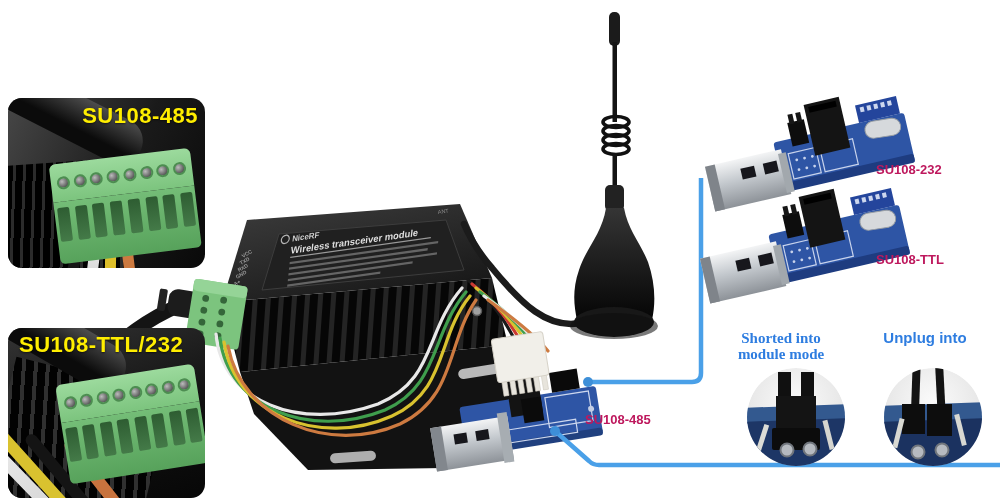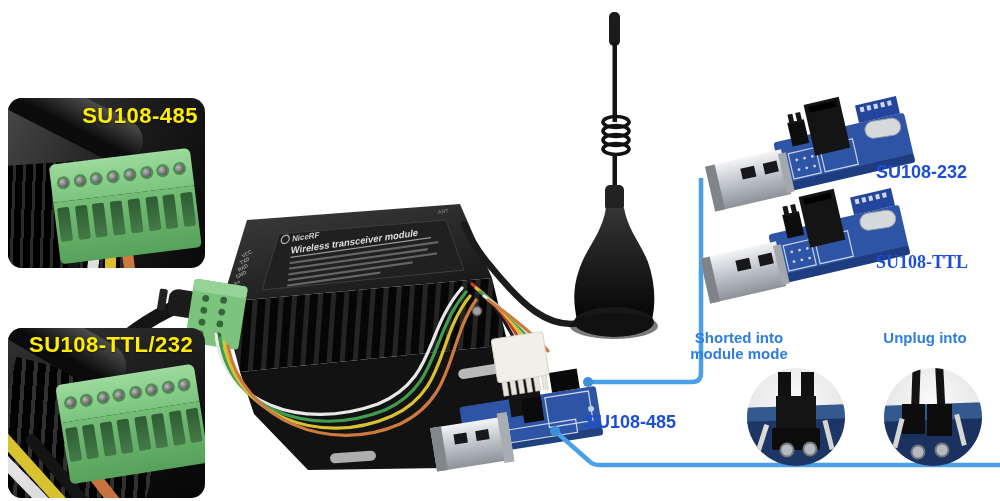--- a/index.html
+++ b/index.html
@@ -37,29 +37,29 @@
   #inset-485 .w4{left:115px;top:132px;width:11px;height:62px;background:#cd7a40;transform:rotate(-7deg);}
   
   #inset-ttl232 .w1{left:6px;top:74px;width:12px;height:150px;background:linear-gradient(#f2f2f2,#d0d0d0);transform:rotate(-44deg);}
   #inset-ttl232 .w2{left:32px;top:82px;width:12px;height:150px;background:#d9c22f;transform:rotate(-42deg);}
   #inset-ttl232 .w3{left:62px;top:90px;width:12px;height:150px;background:#141414;transform:rotate(-40deg);}
   #inset-ttl232 .w4{left:96px;top:98px;width:12px;height:140px;background:#c8733e;transform:rotate(-38deg);}
 
   .inset-label{position:absolute;font-weight:bold;font-size:22px;color:#ffee00;
                text-shadow:0 1px 2px rgba(0,0,0,.55);letter-spacing:.5px;white-space:nowrap;}
   #inset-485 .inset-label{right:7px;top:5px;}
-  #inset-ttl232 .inset-label{left:21px;top:4px;}
+  #inset-ttl232 .inset-label{left:11px;top:4px;}
 
   
-  .part-label{position:absolute;font-weight:bold;font-size:18px;color:#1d4ed8;white-space:nowrap;}
+  .part-label{position:absolute;font-weight:bold;font-size:13px;color:#be185d;white-space:nowrap;}
   #lbl-su485{left:585px;top:412px;}
   #lbl-su232{left:876px;top:162px;}
-  #lbl-suttl{left:876px;top:252px;font-family:Liberation Serif, serif;}
+  #lbl-suttl{left:876px;top:252px;}
   .mode-label{position:absolute;font-weight:bold;font-size:15px;line-height:16px;color:#2e7de0;text-align:center;}
-  #lbl-setting{left:684px;top:330px;width:110px;}
+  #lbl-setting{left:726px;top:330px;width:110px;font-family:Liberation Serif, serif;}
   #lbl-comm{left:851px;top:330px;width:148px;}
 </style>
 </head>
 <body>
 
 <div id="canvas">
 
   <svg width="1000" height="501" viewBox="0 0 1000 501" style="position:absolute;left:0;top:0;">
     <defs>
       <linearGradient id="gradSilver" x1="0" y1="0" x2="0" y2="1">

